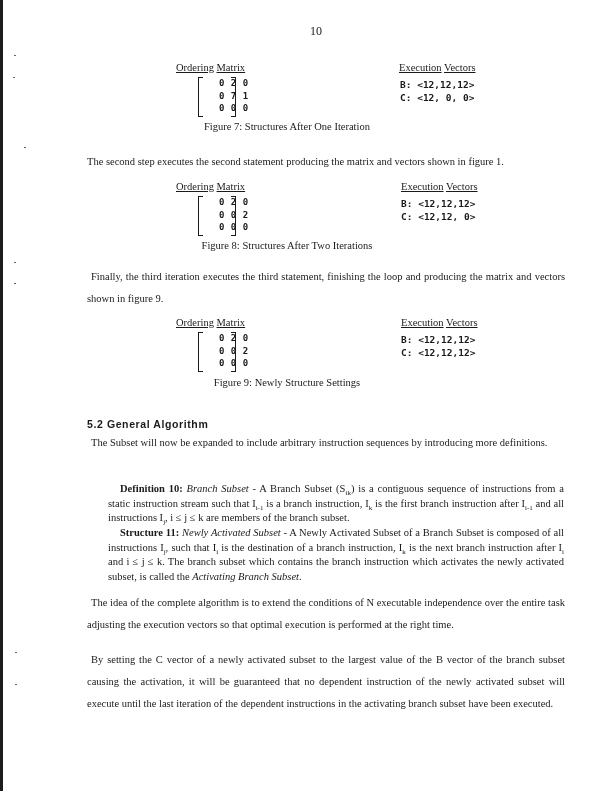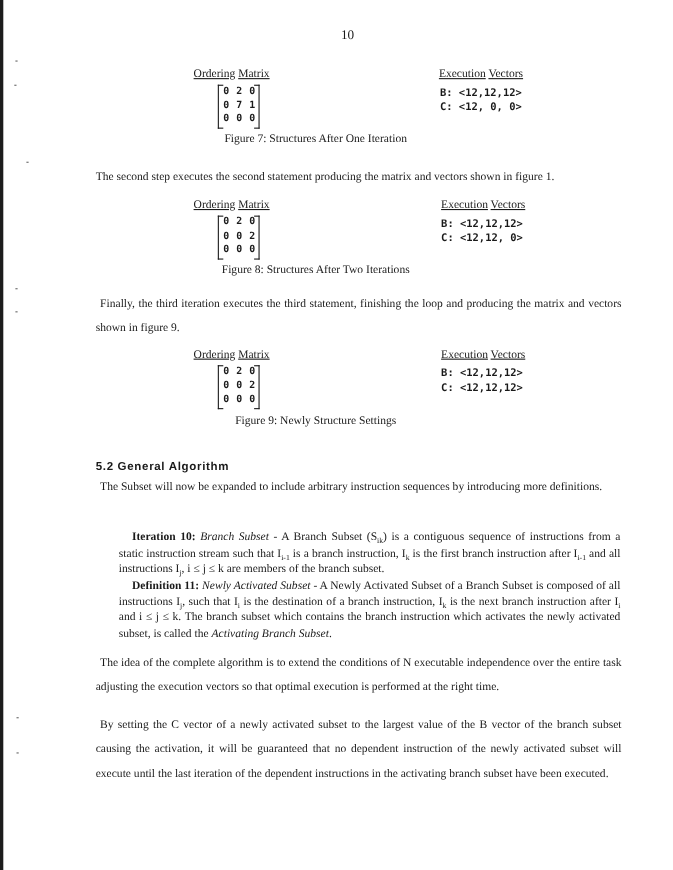--- a/index.html
+++ b/index.html
@@ -77,21 +77,21 @@
     .matrix::before {
       left: 0;
       border-left: 1.3px solid #1a1a1a;
     }
     .matrix::after {
       right: 0;
       border-right: 1.3px solid #1a1a1a;
     }
     .matrix-row {
       position: relative;
-      padding-left: 5px;
+      padding-left: 21px;
       white-space: pre;
       letter-spacing: 0.5px;
     }
     .vectors {
       position: absolute;
       left: 10px;
       top: 16px;
       font-family: "DejaVu Sans Mono", "Liberation Mono", monospace;
       font-size: 9.5px;
       line-height: 13px;
@@ -215,26 +215,26 @@
     <div class="vectors" style="left:0px;"><div>B: &lt;12,12,12&gt;</div><div>C: &lt;12,12,12&gt;</div></div>
   </div>
   <div class="fig-caption" style="top:60px;">Figure 9:  Newly Structure Settings</div>
 </div>
 
 <div class="section-heading">5.2 General Algorithm</div>
 
 <div class="para" style="top:432px;"><span class="indent"></span><span>The Subset will now be expanded to include arbitrary instruction sequences by introducing more definitions.</span></div>
 
 <div class="definition" style="top:482px;">
-  <span class="def-first"></span><span class="def-label">Iteration 10:</span>
+  <span class="def-first"></span><span class="def-label">Definition 10:</span>
   <span class="def-term">Branch Subset</span><span> - A Branch Subset (S</span><sub>ik</sub><span>) is a contiguous sequence of instructions from a static instruction stream such that I</span><sub>i-1</sub><span> is a branch instruction, I</span><sub>k</sub><span> is the first branch instruction after I</span><sub>i-1</sub><span> and all instructions I</span><sub>j</sub><span>, i ≤ j ≤ k are members of the branch subset.</span>
 </div>
 
 <div class="definition" style="top:526px;">
-  <span class="def-first"></span><span class="def-label">Definition 11:</span>
+  <span class="def-first"></span><span class="def-label">Structure 11:</span>
   <span class="def-term">Newly Activated Subset</span><span> - A Newly Activated Subset of a Branch Subset is composed of all instructions I</span><sub>j</sub><span>, such that I</span><sub>i</sub><span> is the destination of a branch instruction, I</span><sub>k</sub><span> is the next branch instruction after I</span><sub>i</sub><span> and i ≤ j ≤ k. The branch subset which contains the branch instruction which activates the newly activated subset, is called the </span><span class="def-term">Activating Branch Subset</span><span>.</span>
 </div>
 
 <div class="para" style="top:592px;"><span class="indent"></span><span>The idea of the complete algorithm is to extend the conditions of N executable independence over the entire task adjusting the execution vectors so that optimal execution is performed at the right time.</span></div>
 
 <div class="para" style="top:649px;"><span class="indent"></span><span>By setting the C vector of a newly activated subset to the largest value of the B vector of the branch subset causing the activation, it will be guaranteed that no dependent instruction of the newly activated subset will execute until the last iteration of the dependent instructions in the activating branch subset have been executed.</span></div>
 
 <div class="speck" style="left:14px;top:55px;"></div>
 <div class="speck" style="left:13px;top:77px;"></div>
 <div class="speck" style="left:24px;top:147px;"></div>

